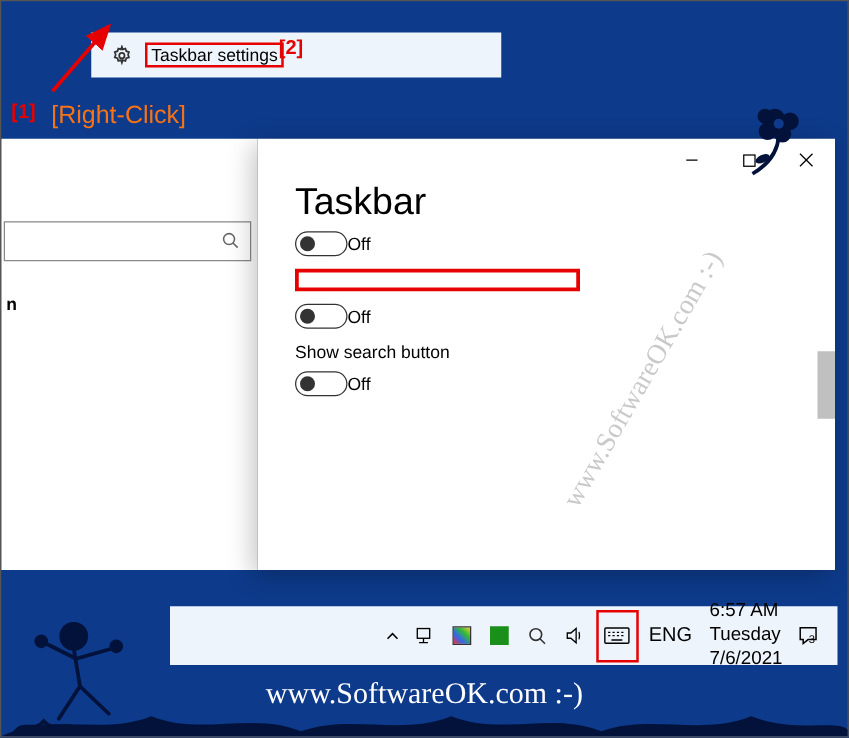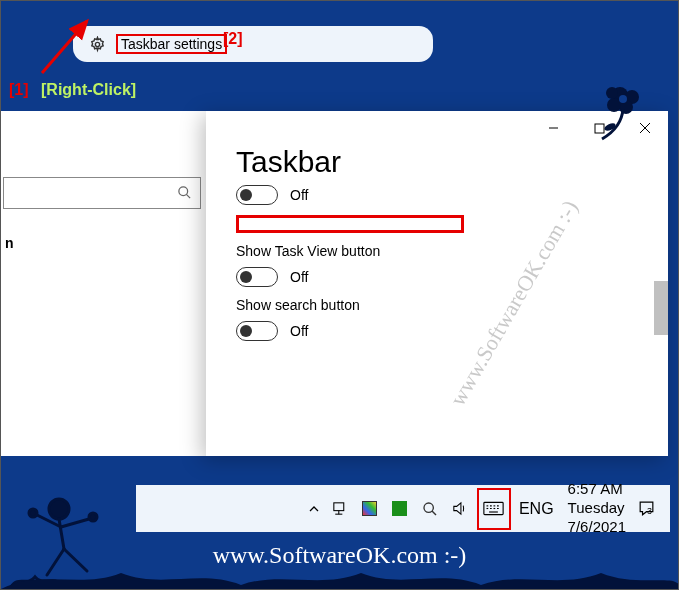--- a/index.html
+++ b/index.html
@@ -11,28 +11,27 @@
       position: relative;
       overflow: hidden;
       border: 1px solid #555;
     }
     
     
     .context-menu {
       position: absolute;
       top: 25px;
       left: 72px;
-      width: 360px;
+      width: 328px;
       height: 36px;
       background: #eef4fb;
       display: flex;
       align-items: center;
       padding: 0 16px;
       gap: 10px;
-      border-radius: 14px;
     }
     .gear-svg { flex-shrink: 0; }
     .context-label {
       font-size: 14px;
       color: #000;
       border: 2px solid #e60000;
       padding: 0 3px;
     }
     
     
@@ -40,21 +39,21 @@
     .anno-2 {
       position: absolute; top: 29px; left: 222px;
       color: #e60000; font-weight: bold; font-size: 16px;
     }
     .anno-1 {
       position: absolute; top: 80px; left: 8px;
       color: #e60000; font-weight: bold; font-size: 16px;
     }
     .anno-rc {
       position: absolute; top: 80px; left: 40px;
-      color: #bef264; font-weight: bold; font-size: 16px;
+      color: #f97316; font-weight: normal; font-size: 20px;
     }
     
     
     .back-panel {
       position: absolute;
       top: 110px; left: 0;
       width: 205px; height: 345px;
       background: #fff;
       font-size: 13px;
       color: #000;
@@ -96,21 +95,21 @@
     }
     .win-body { padding: 0 30px; }
     .win-title {
       font-size: 30px;
       font-weight: 400;
       margin-bottom: 6px;
       margin-top: 0;
     }
     .setting-row { margin-bottom: 10px; }
     .setting-label { font-size: 14px; margin-bottom: 8px; }
-    .toggle-row { display: flex; align-items: center; gap: 12px; }
+    .toggle-row { display: flex; align-items: center; }
     .toggle {
       width: 42px; height: 20px;
       border-radius: 10px;
       position: relative;
       border: 1px solid #333;
       background: #fff;
     }
     .toggle.on { background: #0067c0; border-color: #0067c0; }
     .toggle .knob {
       width: 12px; height: 12px;
@@ -263,21 +262,20 @@
             <div class="knob"></div>
           </div>
         <span class="toggle-text">Off</span>
       </div>
     </div>
 
     <div class="highlight-box">
     </div>
 
     <div class="setting-row">
-      <div class="setting-label">Show Task View button</div>
       <div class="toggle-row">
         <div class="toggle">
             <div class="knob"></div>
           </div>
         <span class="toggle-text">Off</span>
       </div>
     </div>
 
     <div class="setting-row">
       <div class="setting-label">Show search button</div>

